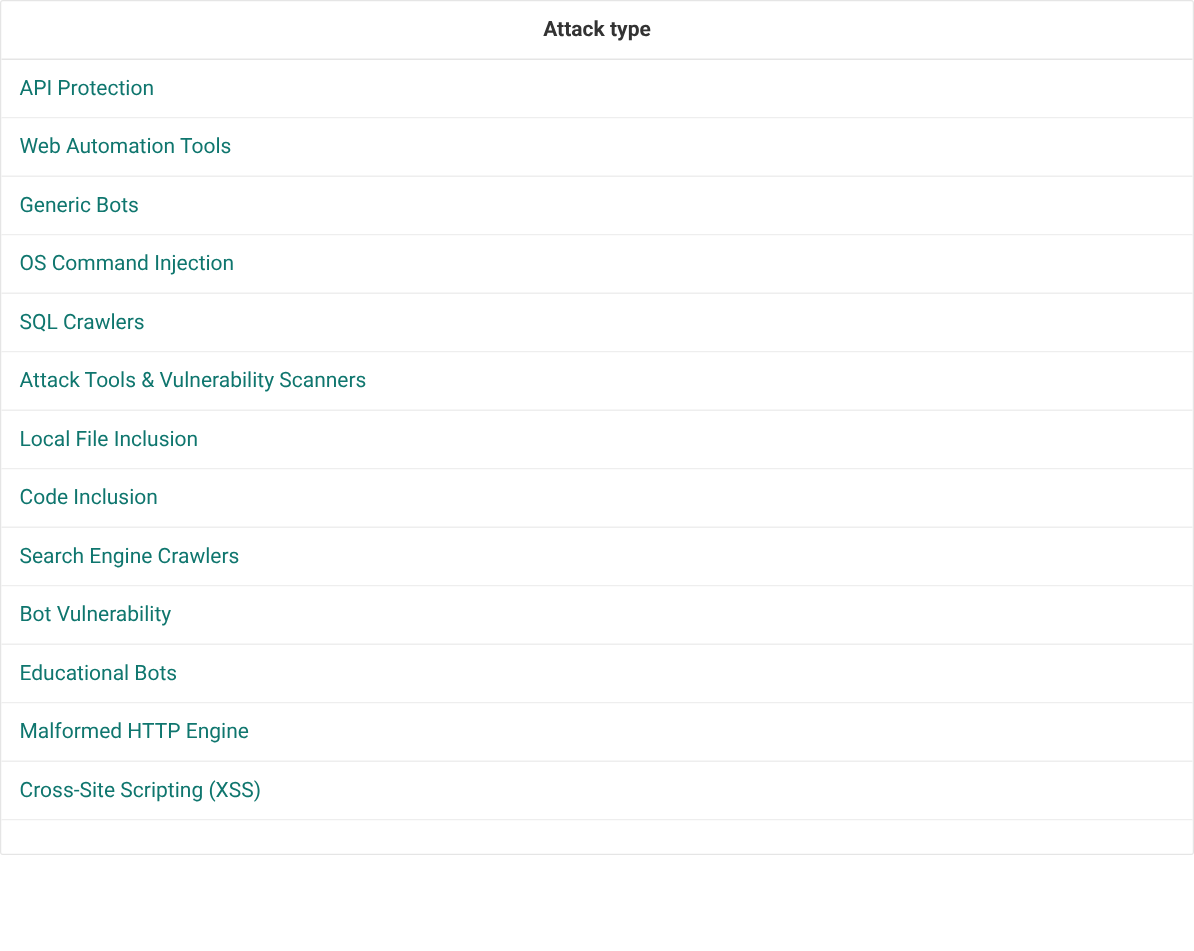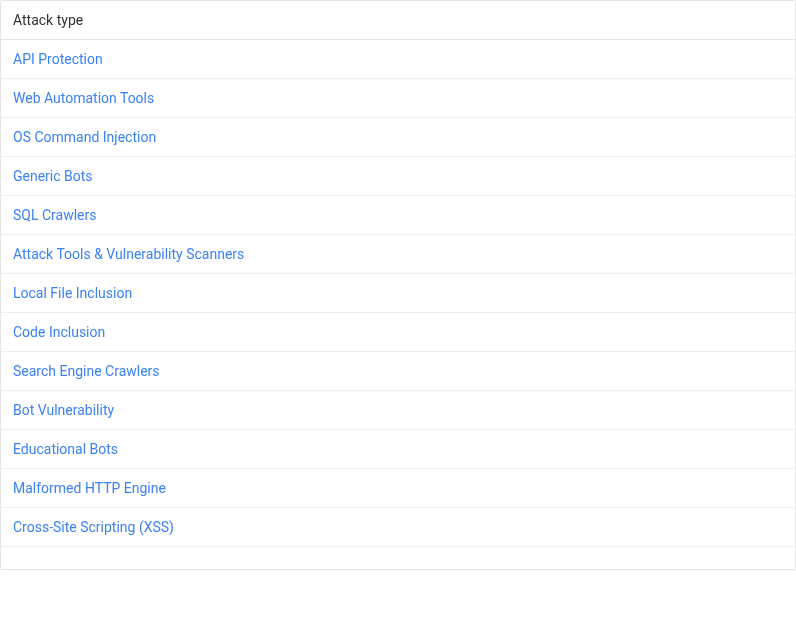--- a/index.html
+++ b/index.html
@@ -14,30 +14,31 @@
       height: 634px;
       overflow: hidden;
     }
     .table-container {
       width: 100%;
       border: 1px solid #e5e5e5;
       border-radius: 2px;
     }
     .table-header {
       padding: 11px 12px;
-      font-weight: 400;
+      font-weight: 700;
       font-size: 14px;
       color: #333;
       border-bottom: 1px solid #e5e5e5;
       background: #fff;
+      text-align: center;
     }
     .table-row {
       padding: 11px 12px;
       font-size: 14px;
-      color: #3b82f6;
+      color: #0f766e;
       border-bottom: 1px solid #eee;
       background: #fff;
       cursor: pointer;
     }
     .table-row:last-child {
       border-bottom: none;
     }
   </style>
 </head>
 <body>
@@ -46,24 +47,24 @@
   <div class="table-header">
     <span>Attack type</span>
   </div>
   <div class="table-row">
     <span>API Protection</span>
   </div>
   <div class="table-row">
     <span>Web Automation Tools</span>
   </div>
   <div class="table-row">
-    <span>OS Command Injection</span>
+    <span>Generic Bots</span>
   </div>
   <div class="table-row">
-    <span>Generic Bots</span>
+    <span>OS Command Injection</span>
   </div>
   <div class="table-row">
     <span>SQL Crawlers</span>
   </div>
   <div class="table-row">
     <span>Attack Tools &amp; Vulnerability Scanners</span>
   </div>
   <div class="table-row">
     <span>Local File Inclusion</span>
   </div>

